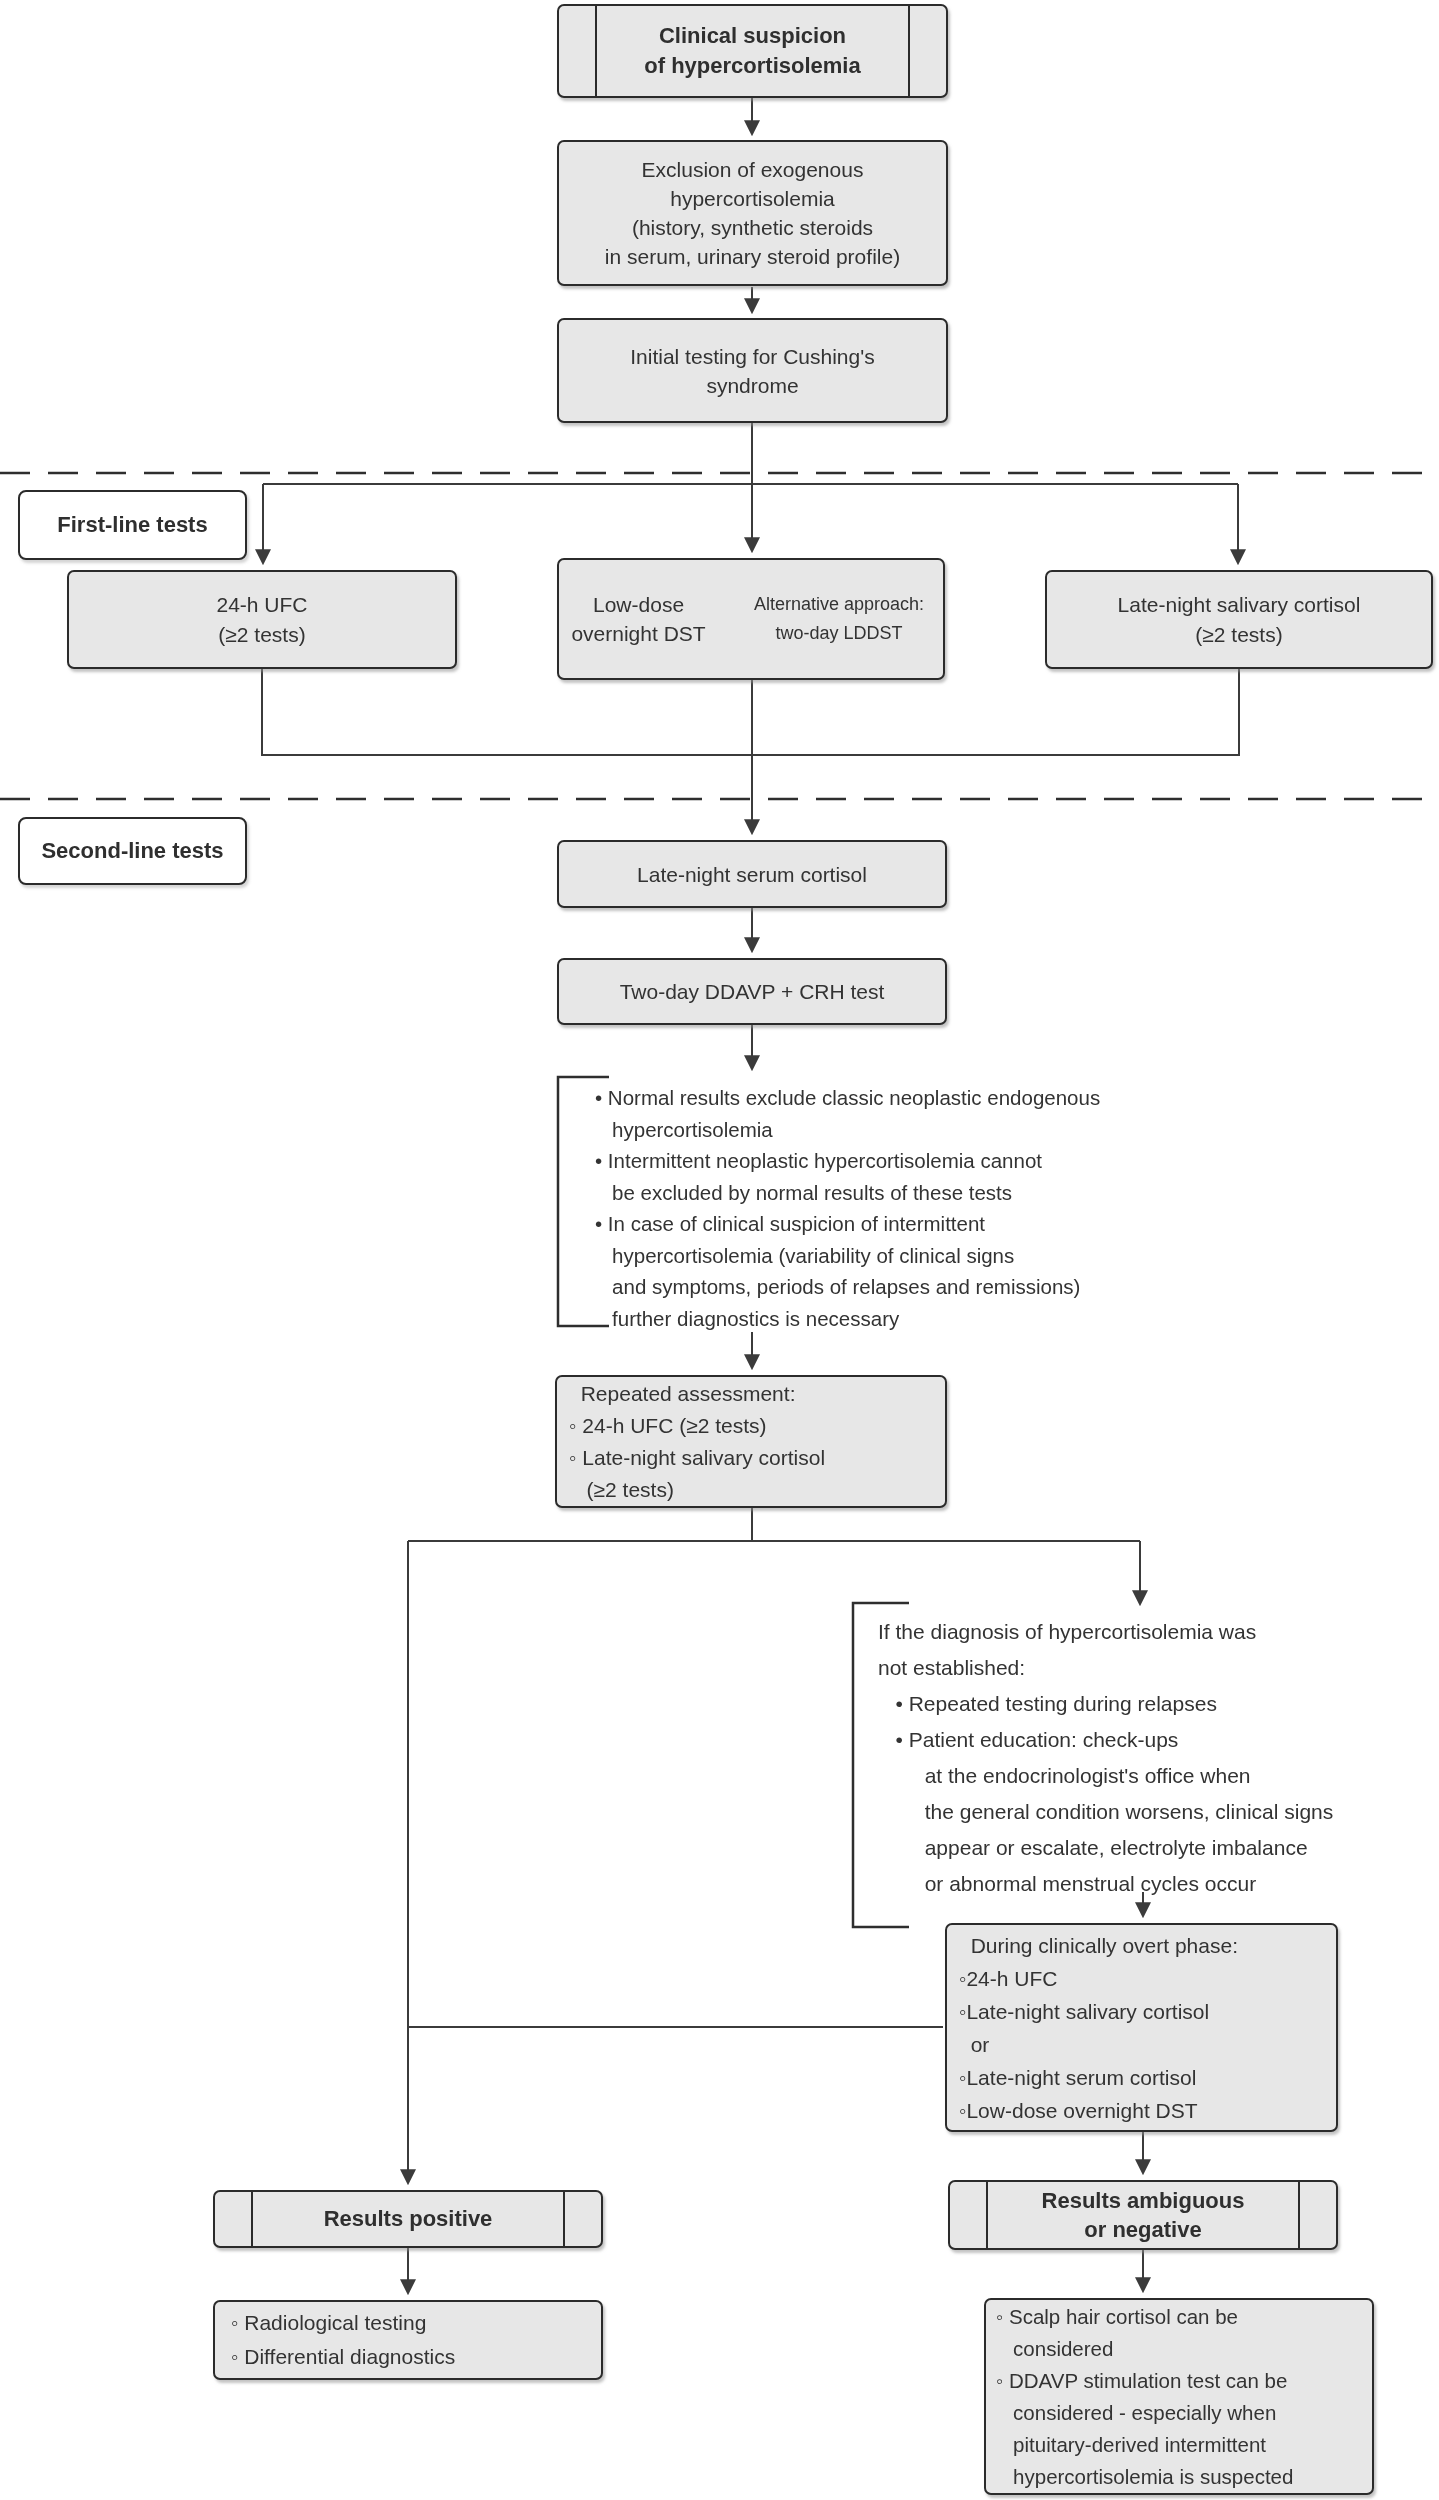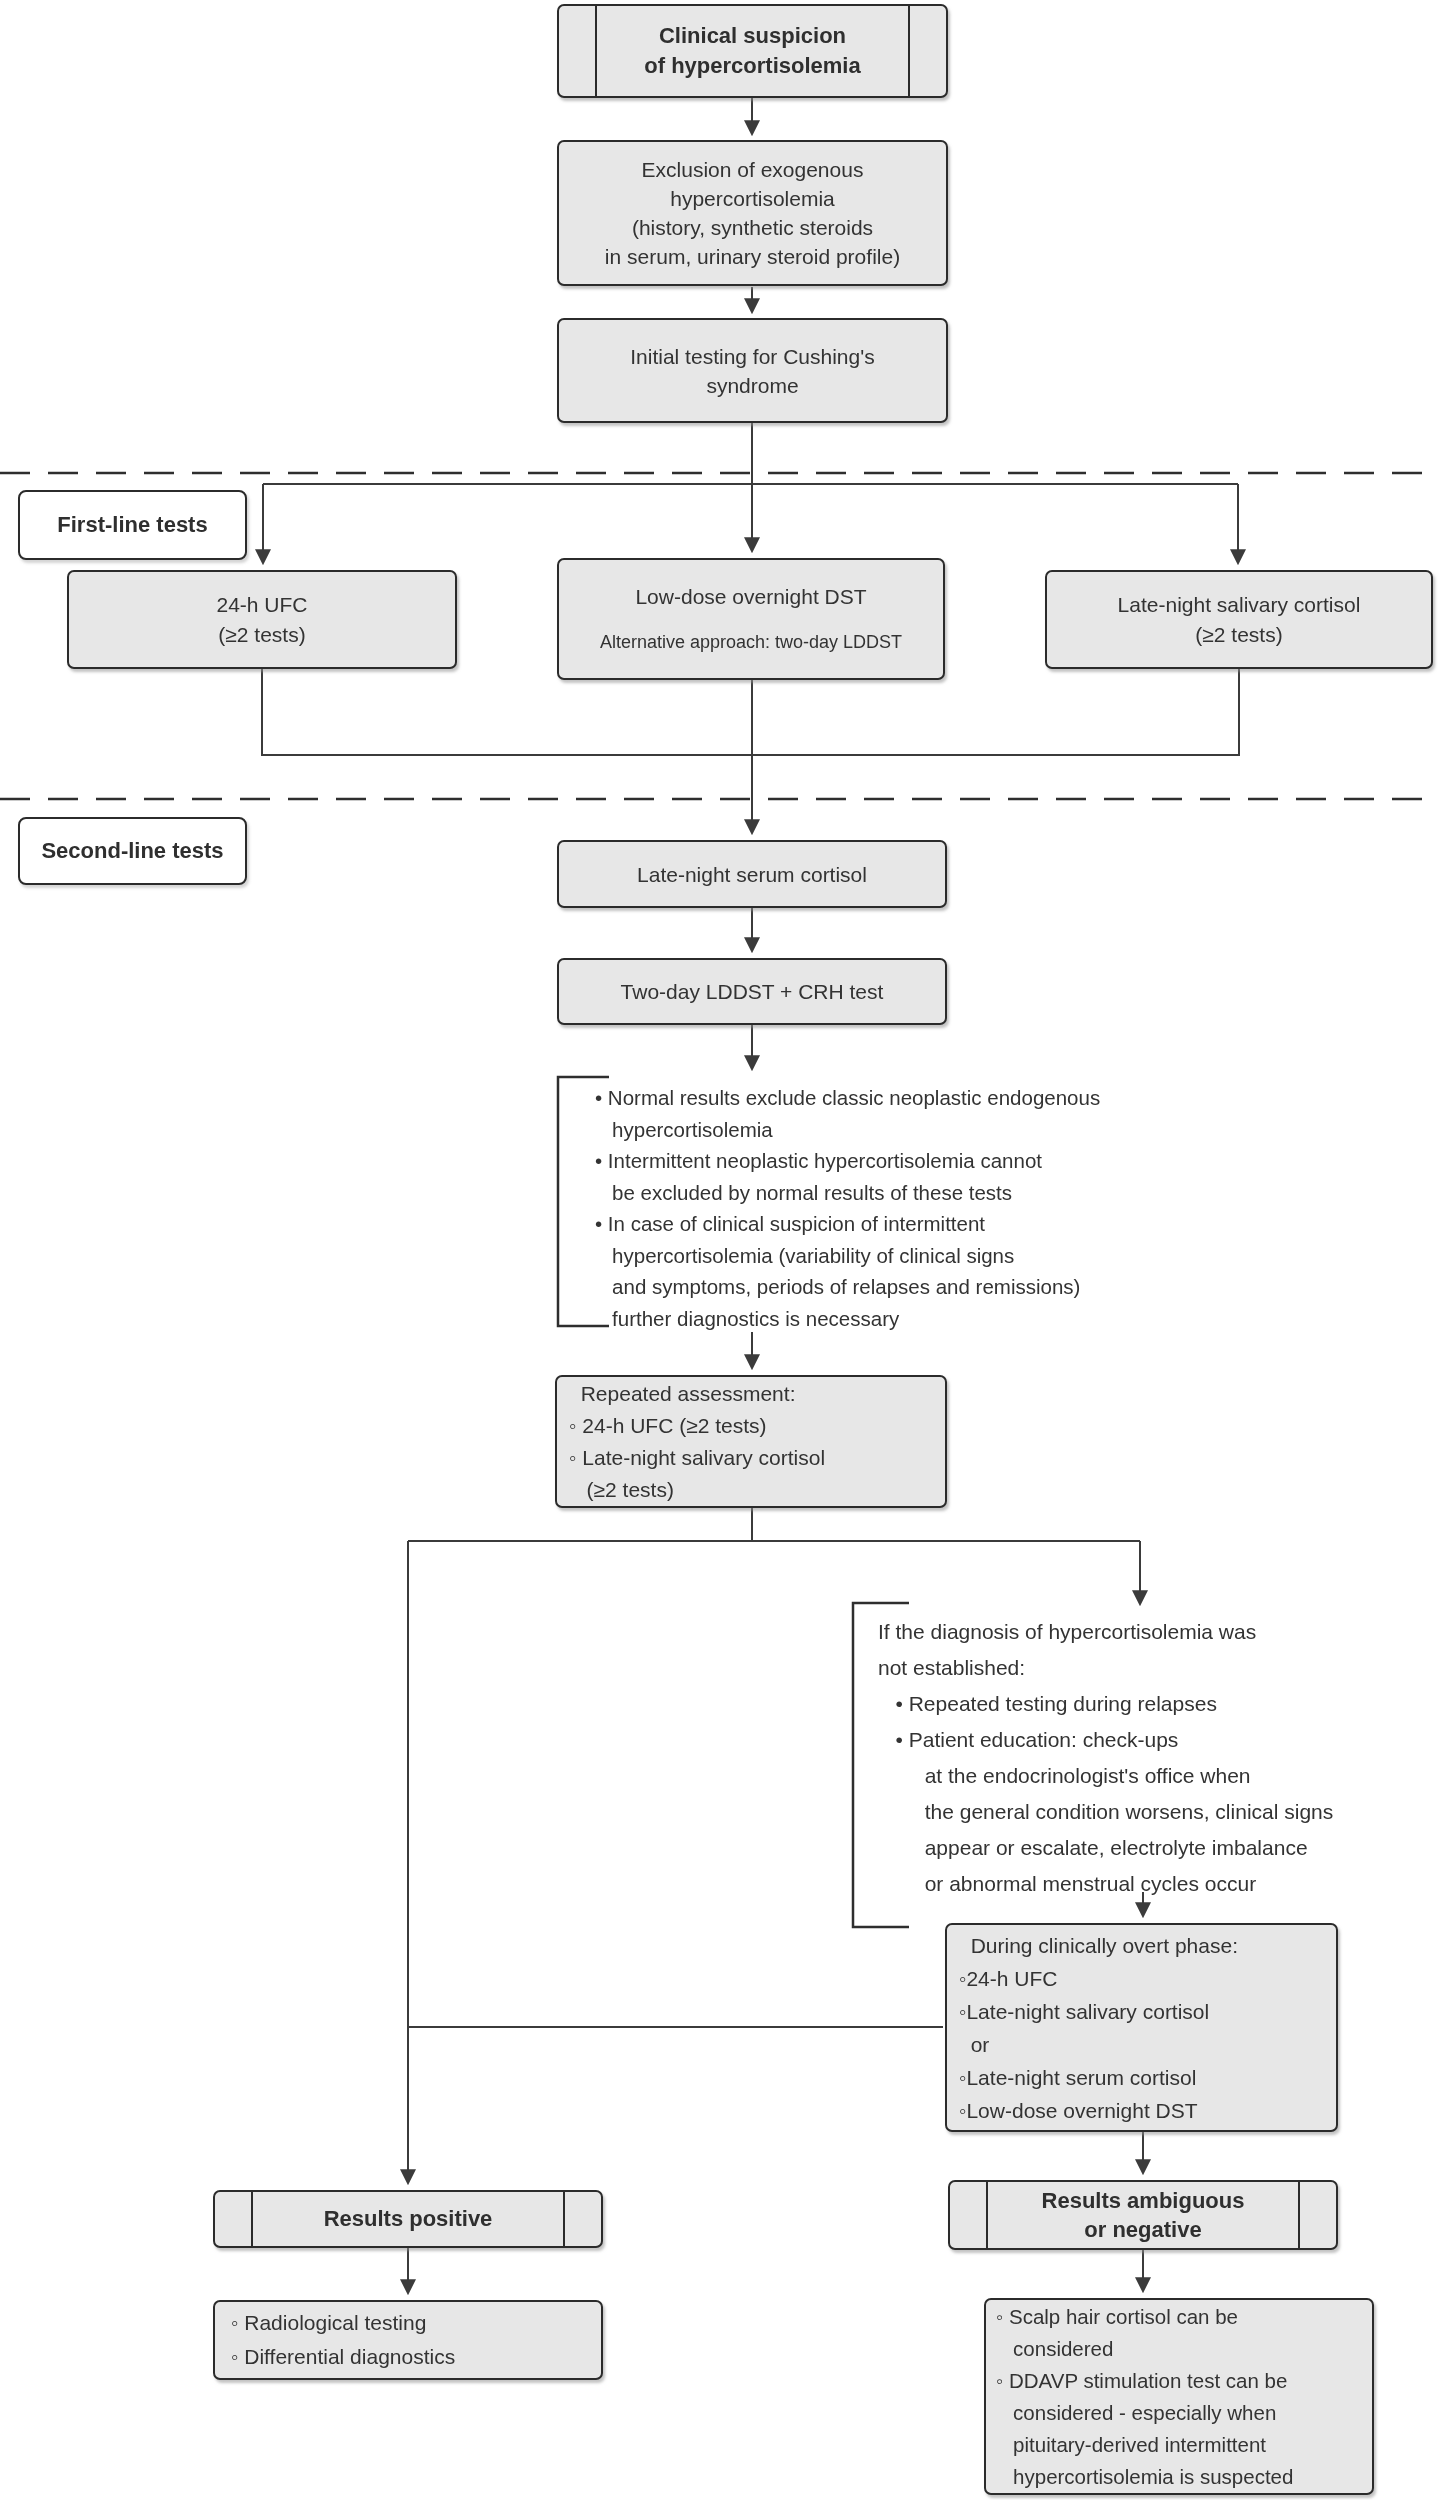--- a/index.html
+++ b/index.html
@@ -29,21 +29,21 @@
   .label-box{
     position:absolute;box-sizing:border-box;
     background:#ffffff;border:2.5px solid #2b2b2b;border-radius:8px;
     display:flex;align-items:center;justify-content:center;
     font-weight:bold;font-size:22px;color:#2f2f2f;
     box-shadow:2px 3px 3px rgba(160,160,160,0.45);
   }
   .textblock{
     position:absolute;white-space:pre-wrap;color:#333333;
   }
-  .dst-inner{display:flex;flex-direction:column;gap:17px;}
+  .dst-inner{display:flex;flex-direction:row;gap:17px;}
   .dst-sub{font-size:18px;}
 </style>
 </head>
 <body>
 
 <div class="canvas">
 
   <svg class="wires" viewBox="0 0 1439 2500" xmlns="http://www.w3.org/2000/svg">
     <defs>
       <marker id="ah" viewBox="0 0 10 10" refX="8" refY="5" markerWidth="8" markerHeight="8" orient="auto">
@@ -102,21 +102,21 @@
     </div>
   </div>
 
   <div class="node" style="left:1045px;top:570px;width:388px;height:99px;line-height:30px;">Late-night salivary cortisol
 (≥2 tests)</div>
 
   <div class="label-box" style="left:18px;top:817px;width:229px;height:68px;">Second-line tests</div>
 
   <div class="node" style="left:557px;top:840px;width:390px;height:68px;">Late-night serum cortisol</div>
 
-  <div class="node" style="left:557px;top:958px;width:390px;height:67px;">Two-day LDDST + CRH test</div>
+  <div class="node" style="left:557px;top:958px;width:390px;height:67px;">Two-day DDAVP + CRH test</div>
 
   <div class="textblock" style="left:595px;top:1082px;width:660px;font-size:20.5px;line-height:31.5px;">• Normal results exclude classic neoplastic endogenous
    hypercortisolemia
 • Intermittent neoplastic hypercortisolemia cannot
    be excluded by normal results of these tests
 • In case of clinical suspicion of intermittent
    hypercortisolemia (variability of clinical signs
    and symptoms, periods of relapses and remissions)
    further diagnostics is necessary</div>
 

